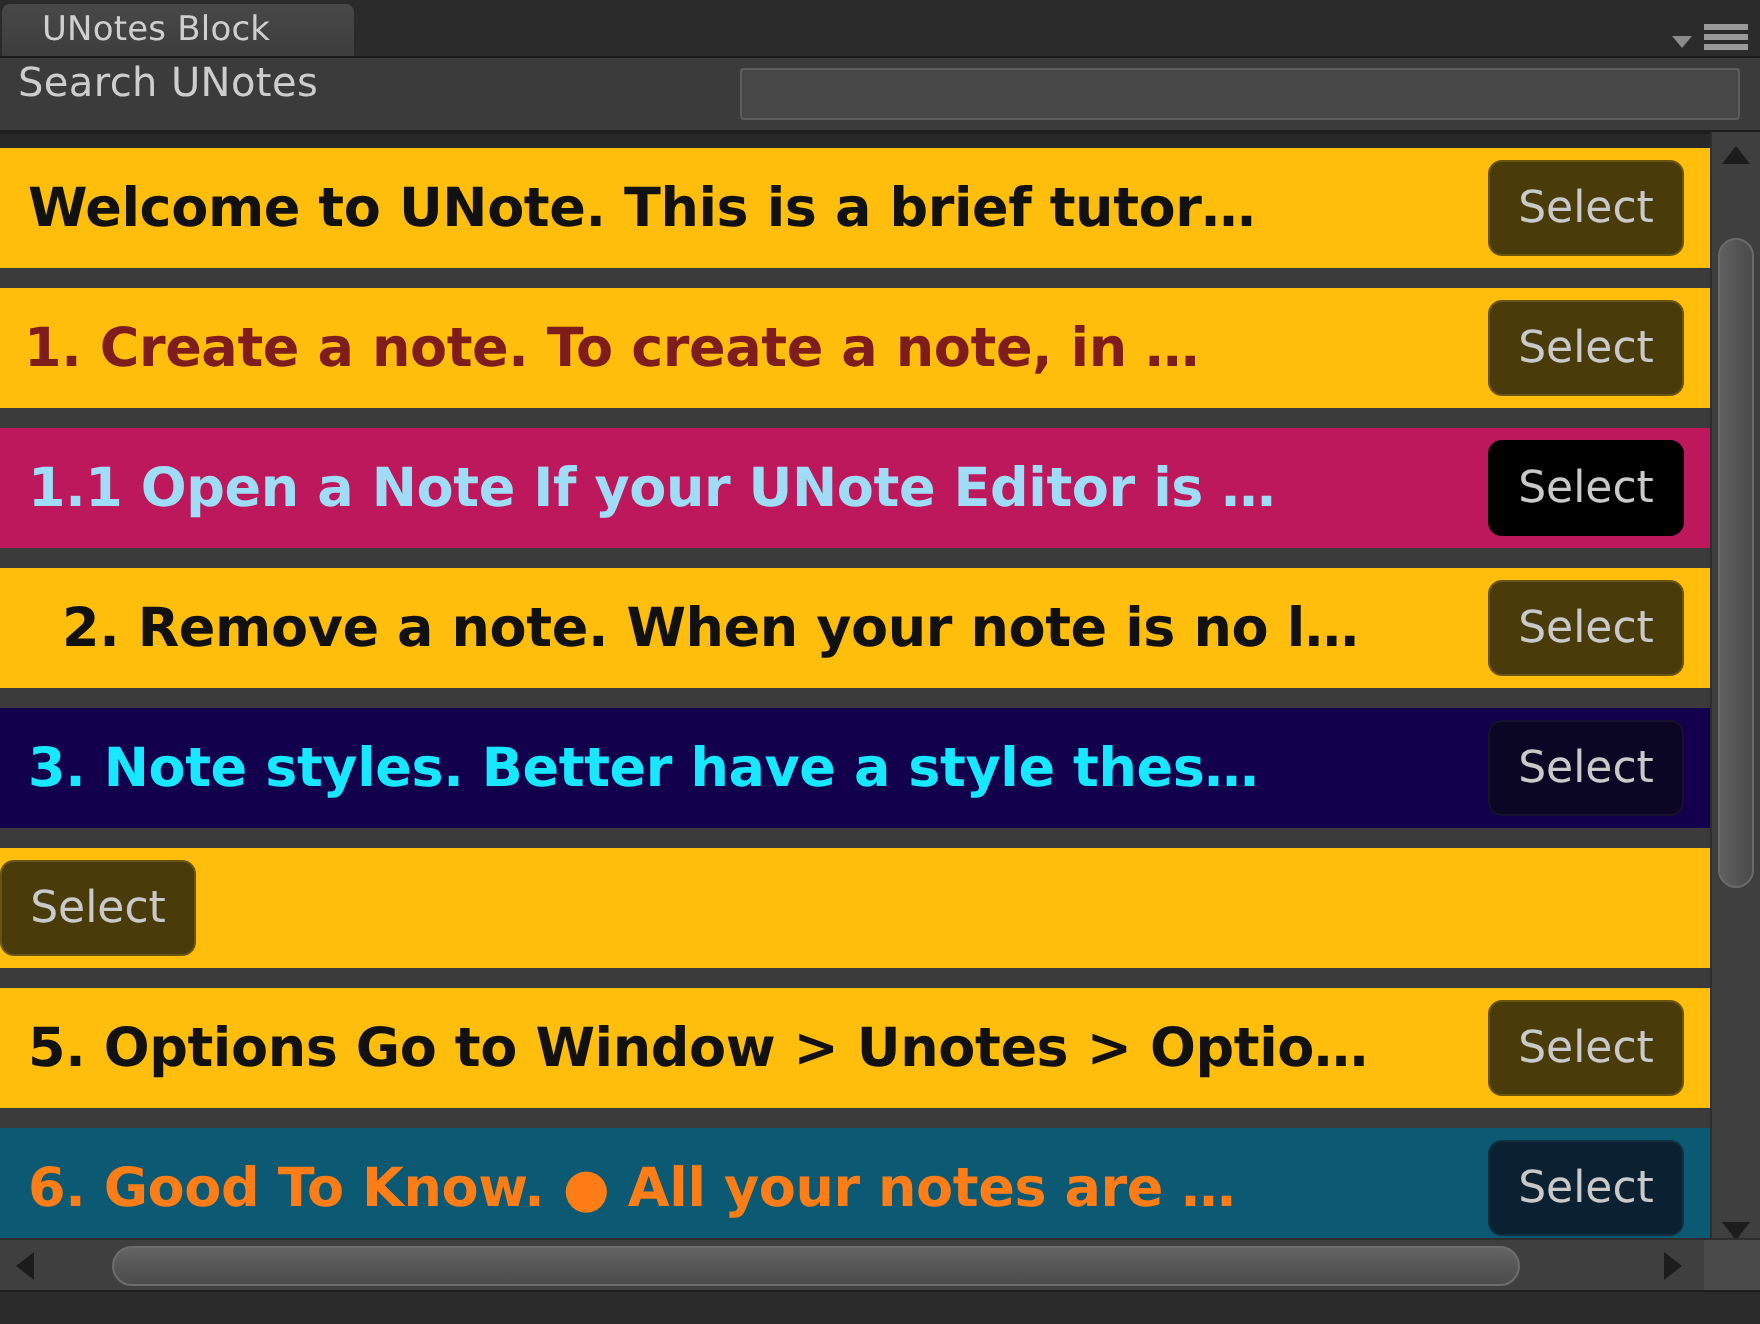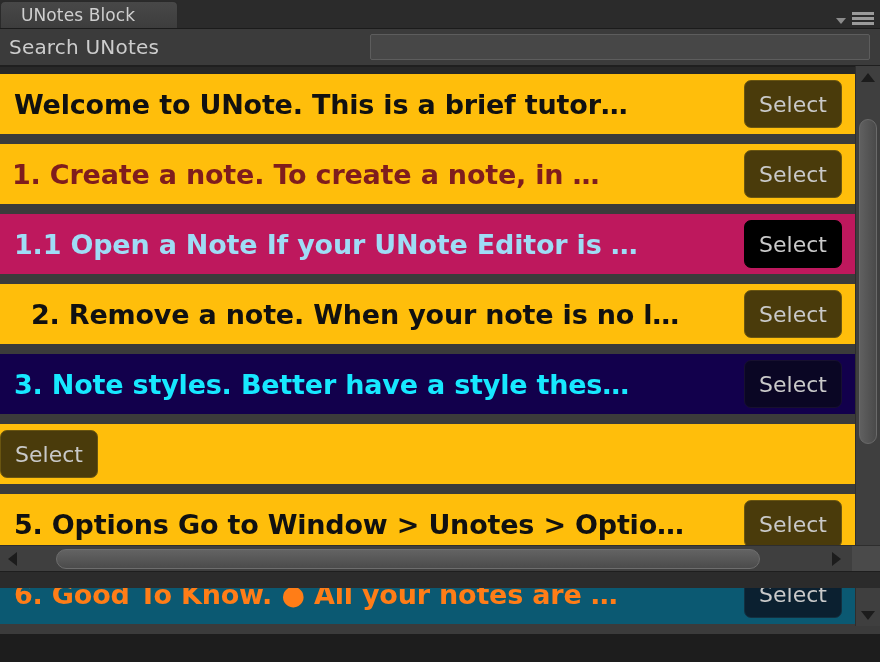--- a/index.html
+++ b/index.html
@@ -11,21 +11,21 @@
     width: 880px;
     height: 662px;
     overflow: hidden;
     font-family: "Liberation Sans", sans-serif;
     -webkit-font-smoothing: antialiased;
   }
 
   #app {
     position: relative;
     width: 880px;
-    height: 588px;
+    height: 662px;
     background: #282828;
     box-sizing: border-box;
   }
 
   
   .tabbar {
     position: relative;
     height: 28px;
     background: #2b2b2b;
     border-bottom: 1px solid #1b1b1b;
@@ -78,21 +78,20 @@
     background: #9a9a9a;
   }
 
   
   .searchrow {
     position: relative;
     height: 36px;
     background: #3b3b3b;
     border-bottom: 2px solid #1f1f1f;
     display: flex;
-    align-items: center;
   }
   .search-label {
     margin-left: 9px;
     color: #cdcdcd;
     font-size: 20px;
     font-family: "DejaVu Sans", sans-serif;
     letter-spacing: 0.2px;
   }
   .search-input {
     position: absolute;

